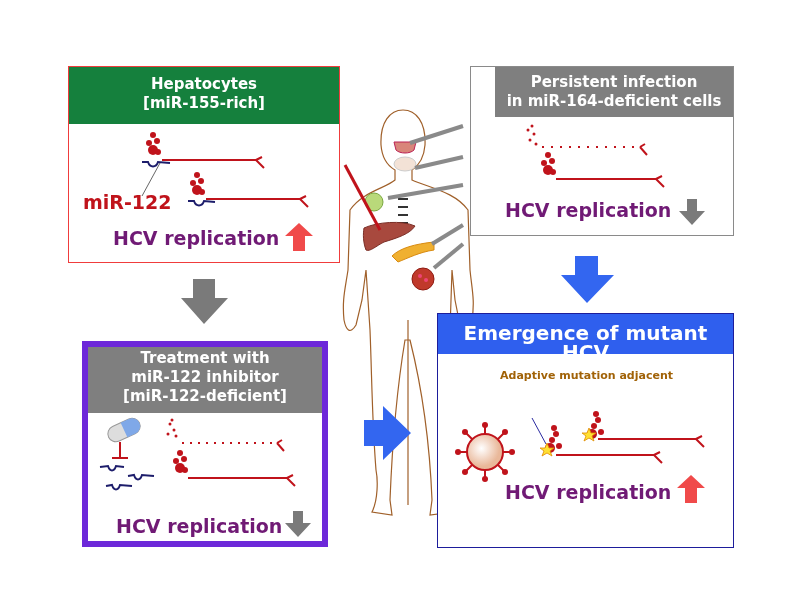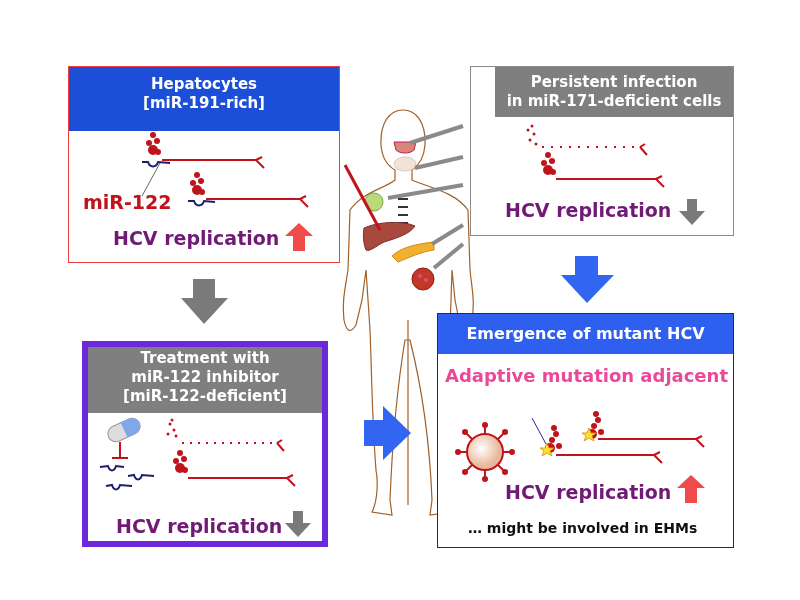--- a/index.html
+++ b/index.html
@@ -54,23 +54,23 @@
     <line x1="410" y1="143" x2="463" y2="126"></line>
     <line x1="415" y1="168" x2="463" y2="157"></line>
     <line x1="388" y1="198" x2="463" y2="185"></line>
     <line x1="432" y1="244" x2="463" y2="225"></line>
     <line x1="434" y1="268" x2="463" y2="244"></line>
   </g>
   <line x1="345" y1="165" x2="380" y2="230" stroke="#c0131b" stroke-width="3"></line>
 </svg>
 
 <div class="box" style="left:68px;top:66px;width:272px;height:197px;border:1px solid #f03c3c;">
-  <div class="hdr" style="background:#1d4ed8;height:64px;padding-top:8px;">
+  <div class="hdr" style="background:#15803d;height:57px;padding-top:8px;">
     <div>Hepatocytes</div>
-    <div>[miR-191-rich]</div>
+    <div>[miR-155-rich]</div>
   </div>
   <div class="abs" style="left:14px;top:124px;color:#c0131b;font-weight:bold;font-size:19px;">miR-122</div>
   <div class="rep" style="left:44px;top:160px;">HCV replication</div>
 </div>
 <svg width="800" height="600" style="left:0;top:0;">
   <g fill="#c0131b">
     <circle cx="153" cy="150" r="5"></circle>
       <circle cx="149" cy="143" r="3"></circle>
       <circle cx="157" cy="141" r="3"></circle>
       <circle cx="153" cy="135" r="3"></circle>
@@ -93,21 +93,21 @@
   </g>
   <line x1="160" y1="163" x2="142" y2="196" stroke="#666" stroke-width="1"></line>
 </svg>
 <svg width="30" height="30" style="left:284px;top:222px;">
   <path d="M15,1 L29,14 L21,14 L21,29 L9,29 L9,14 L1,14 Z" fill="#f04a4a"></path>
 </svg>
 
 <div class="box" style="left:470px;top:66px;width:264px;height:170px;border:1px solid #8a8a8a;padding-left:24px;">
   <div class="hdr" style="background:#7f7f7f;height:50px;padding-top:6px;">
     <div>Persistent infection</div>
-    <div>in miR-171-deficient cells</div>
+    <div>in miR-164-deficient cells</div>
   </div>
   <div class="rep" style="left:34px;top:132px;">HCV replication</div>
 </div>
 <svg width="800" height="600" style="left:0;top:0;">
   <g fill="#c0131b">
     <circle cx="530" cy="140" r="1.5"></circle>
       <circle cx="534" cy="134" r="1.5"></circle>
       <circle cx="528" cy="130" r="1.5"></circle>
       <circle cx="536" cy="144" r="1.5"></circle>
       <circle cx="532" cy="126" r="1.5"></circle>
@@ -169,28 +169,27 @@
     <line x1="188" y1="478" x2="287" y2="478"></line>
       <path d="M287,478 l6,-3 m-6,3 l8,8"></path>
     <path d="M277,443 l5,-3 m-5,3 l7,8"></path>
   </g>
 </svg>
 <svg width="28" height="28" style="left:284px;top:510px;">
   <path d="M9,1 L19,1 L19,13 L27,13 L14,27 L1,13 L9,13 Z" fill="#7a7a7a"></path>
 </svg>
 
 <div class="box" style="left:437px;top:313px;width:297px;height:235px;border:1px solid #1d1d9b;">
-  <div class="hdr" style="background:#2f5fee;height:40px;padding-top:10px;font-size:16px;">
+  <div class="hdr" style="background:#2f5fee;height:40px;padding-top:10px;font-size:20px;">
     <div>Emergence of mutant HCV</div>
   </div>
-  <div class="abs" style="left:0;top:54px;width:297px;text-align:center;font-weight:bold;font-size:18px;line-height:16px;color:#ec4899;">
+  <div class="abs" style="left:0;top:54px;width:297px;text-align:center;font-weight:bold;font-size:11px;line-height:16px;color:#a16207;">
     <div>Adaptive mutation adjacent</div>
   </div>
   <div class="rep" style="left:67px;top:167px;">HCV replication</div>
-  <div class="abs" style="left:30px;top:206px;font-weight:bold;font-size:14px;color:#111;">… might be involved in EHMs</div>
 </div>
 <svg width="60" height="60" style="left:455px;top:422px;">
   <g stroke="#c0131b" stroke-width="2">
     <line x1="30" y1="2" x2="30" y2="12"></line>
       <line x1="30" y1="48" x2="30" y2="58"></line>
       <line x1="2" y1="30" x2="12" y2="30"></line>
       <line x1="48" y1="30" x2="58" y2="30"></line>
     <line x1="10" y1="10" x2="17" y2="17"></line>
       <line x1="43" y1="43" x2="50" y2="50"></line>
       <line x1="10" y1="50" x2="17" y2="43"></line>

